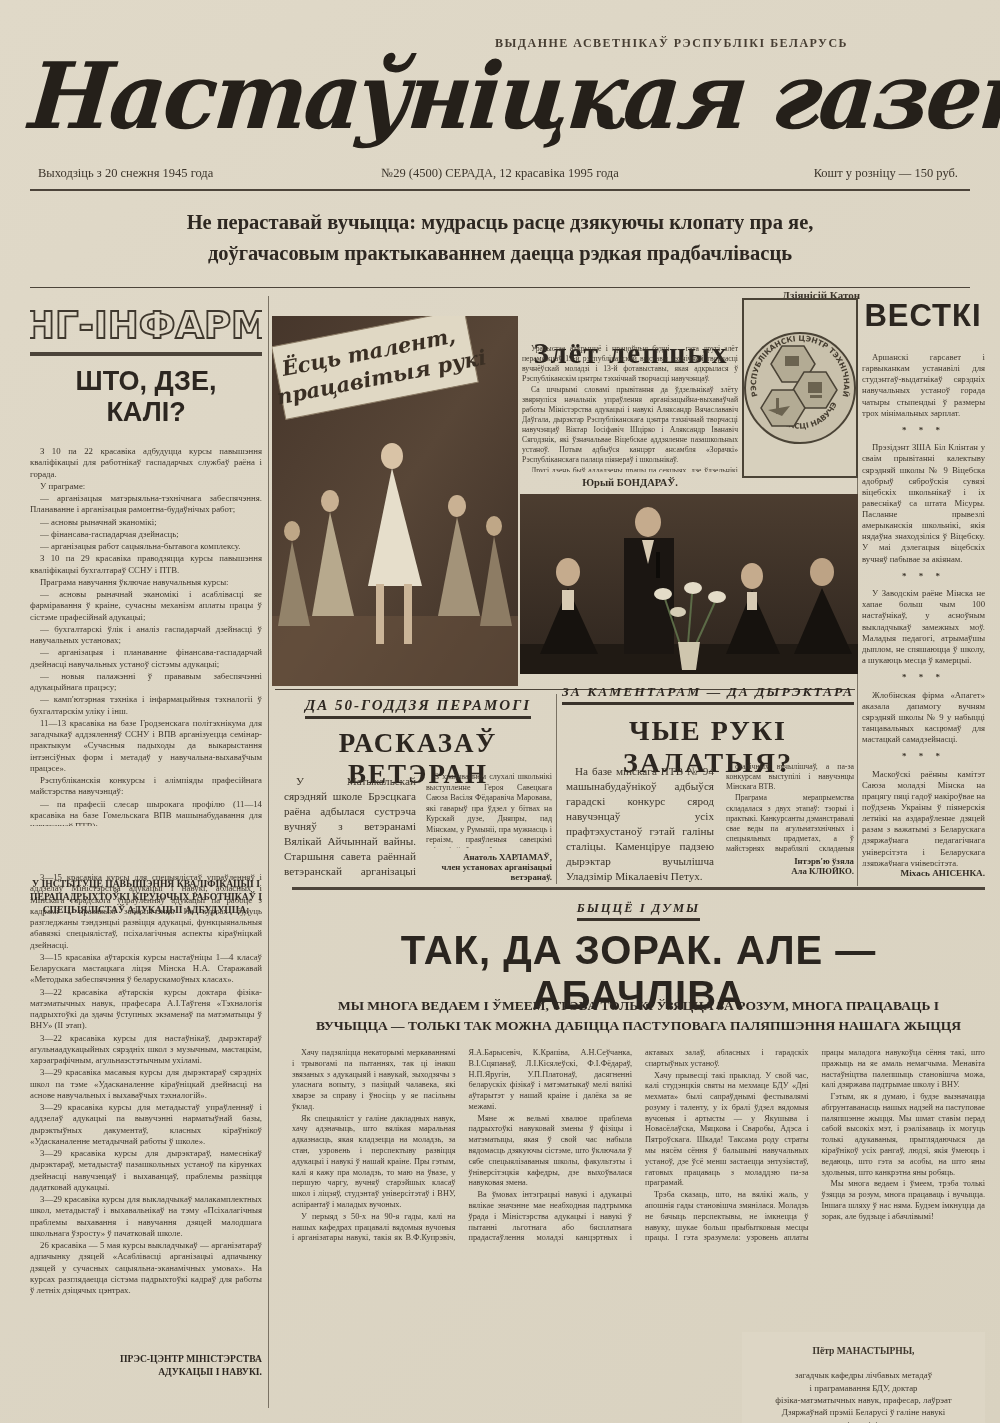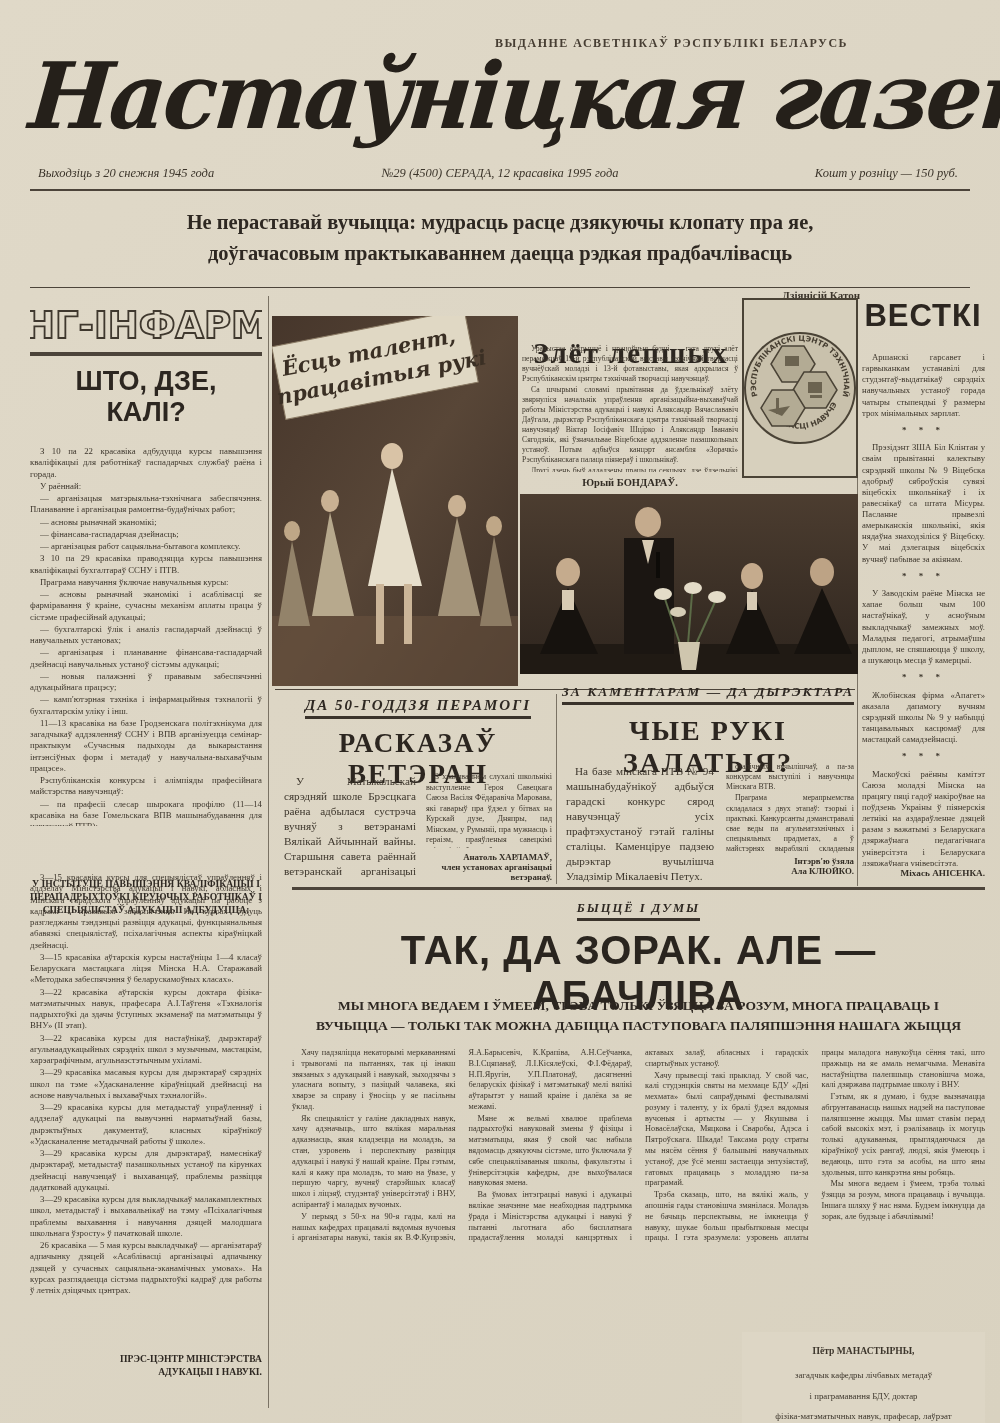--- a/index.html
+++ b/index.html
@@ -6,21 +6,21 @@
   .page{position:relative;width:1000px;height:1423px;margin:0 auto;
         background:linear-gradient(135deg,#e0d9c8 0%,#ddd6c5 40%,#d9d2c0 100%);
         font-family:"Liberation Serif","DejaVu Serif",serif;color:#3d362c;overflow:hidden;}
   .abs{position:absolute;}
   .rule{background:#4c443a;}
   .vrule{background:#7a7264;width:1px;}
   .banner{font-weight:bold;font-size:12px;letter-spacing:1.5px;color:#473e33;margin-left:48px;}
   .masthead{font-family:"DejaVu Serif",serif;font-style:italic;font-weight:bold;
             font-size:88px;line-height:1.05;color:#25201a;text-align:center;
             transform:skewX(-5deg) scaleY(1.04);letter-spacing:-3px;white-space:nowrap;}
-  .dateline{font-size:12.5px;color:#3c352b;font-style:italic;}
+  .dateline{font-size:12.5px;color:#3c352b;}
   .quote{font-weight:bold;font-size:20.5px;line-height:1.5;text-align:center;color:#2e2822;}
   .quote-author{font-size:11px;font-weight:bold;text-align:right;color:#3c352b;margin-top:26px;}
   .col-title{font-family:"Liberation Sans","DejaVu Sans",sans-serif;font-weight:bold;
              color:#2c2620;text-align:center;}
   .body-text{font-size:8.8px;line-height:1.28;text-align:justify;overflow:hidden;}
   .body-text p{margin:0 0 1px 0;text-indent:10px;}
   .small-text{font-size:7.7px;line-height:1.3;text-align:justify;overflow:hidden;}
   .small-text p{margin:0 0 1px 0;text-indent:9px;}
   .kicker{font-style:italic;font-weight:bold;letter-spacing:2px;text-align:center;
           color:#2e2822;}
@@ -32,21 +32,21 @@
   .subhead{font-weight:bold;font-size:9.6px;line-height:1.35;text-align:center;color:#2e2822;}
   .signoff{font-weight:bold;font-size:9.6px;text-align:right;line-height:1.4;color:#2e2822;}
   .feature-head{font-family:"Liberation Sans","DejaVu Sans",sans-serif;font-weight:bold;
                 font-size:40px;color:#2a251f;text-align:center;letter-spacing:1px;}
   .standfirst{font-weight:bold;font-size:13.5px;line-height:1.45;text-align:center;color:#2e2822;}
   .feature-cols{column-count:4;column-gap:13px;font-size:8.3px;line-height:1.3;
                 text-align:justify;overflow:hidden;}
   .feature-cols p{margin:0 0 1px 0;text-indent:9px;}
   .signature{background:#ddd6c5;text-align:center;font-size:8.8px;line-height:1.4;}
   .signature .sig-name{font-weight:bold;font-size:9.6px;margin:12px;}
-  .signature p{margin:8px;}
+  .signature p{margin:0;}
   .vet-col p:first-child{text-indent:12px;}
 </style>
 </head>
 <body>
 
 <div class="page">
 
   <div class="abs banner" style="top:36px;right:152px;">ВЫДАННЕ АСВЕТНІКАЎ РЭСПУБЛІКІ БЕЛАРУСЬ</div>
   <div class="abs masthead" style="top:50px;left:30px;width:940px;">Настаўніцкая газета</div>
 
@@ -68,21 +68,21 @@
   <svg class="abs" style="top:300px;left:30px;" width="232" height="48" viewBox="0 0 232 48">
     <text x="116" y="38" text-anchor="middle" font-family="DejaVu Sans, sans-serif" font-size="37" font-weight="bold" fill="none" stroke="#3f382e" stroke-width="1.8">НГ-ІНФАРМ</text>
   </svg>
   <div class="abs rule" style="top:352px;left:30px;width:232px;height:4px;"></div>
   <div class="abs col-title" style="top:366px;left:30px;width:232px;font-size:27px;line-height:1.15;">
     <div>ШТО, ДЗЕ,</div>
     <div>КАЛІ?</div>
   </div>
   <div class="abs body-text" style="top:446px;left:30px;width:232px;height:380px;">
       <p>З 10 па 22 красавіка адбудуцца курсы павышэння кваліфікацыі для работнікаў гаспадарчых службаў раёна і горада.</p>
-      <p>У раённай:</p>
+      <p>У праграме:</p>
       <p>— арганізацыя матэрыяльна-тэхнічнага забеспячэння. Планаванне і арганізацыя рамонтна-будаўнічых работ;</p>
       <p>— асновы рыначнай эканомікі;</p>
       <p>— фінансава-гаспадарчая дзейнасць;</p>
       <p>— арганізацыя работ сацыяльна-бытавога комплексу.</p>
       <p>З 10 па 29 красавіка праводзяцца курсы павышэння кваліфікацыі бухгалтараў ССНУ і ПТВ.</p>
       <p>Праграма навучання ўключае навучальныя курсы:</p>
       <p>— асновы рыначнай эканомікі і асаблівасці яе фарміравання ў краіне, сучасны механізм аплаты працы ў сістэме прафесійнай адукацыі;</p>
       <p>— бухгалтарскі ўлік і аналіз гаспадарчай дзейнасці ў навучальных установах;</p>
       <p>— арганізацыя і планаванне фінансава-гаспадарчай дзейнасці навучальных устаноў сістэмы адукацыі;</p>
       <p>— новыя палажэнні ў прававым забеспячэнні адукацыйнага працэсу;</p>

